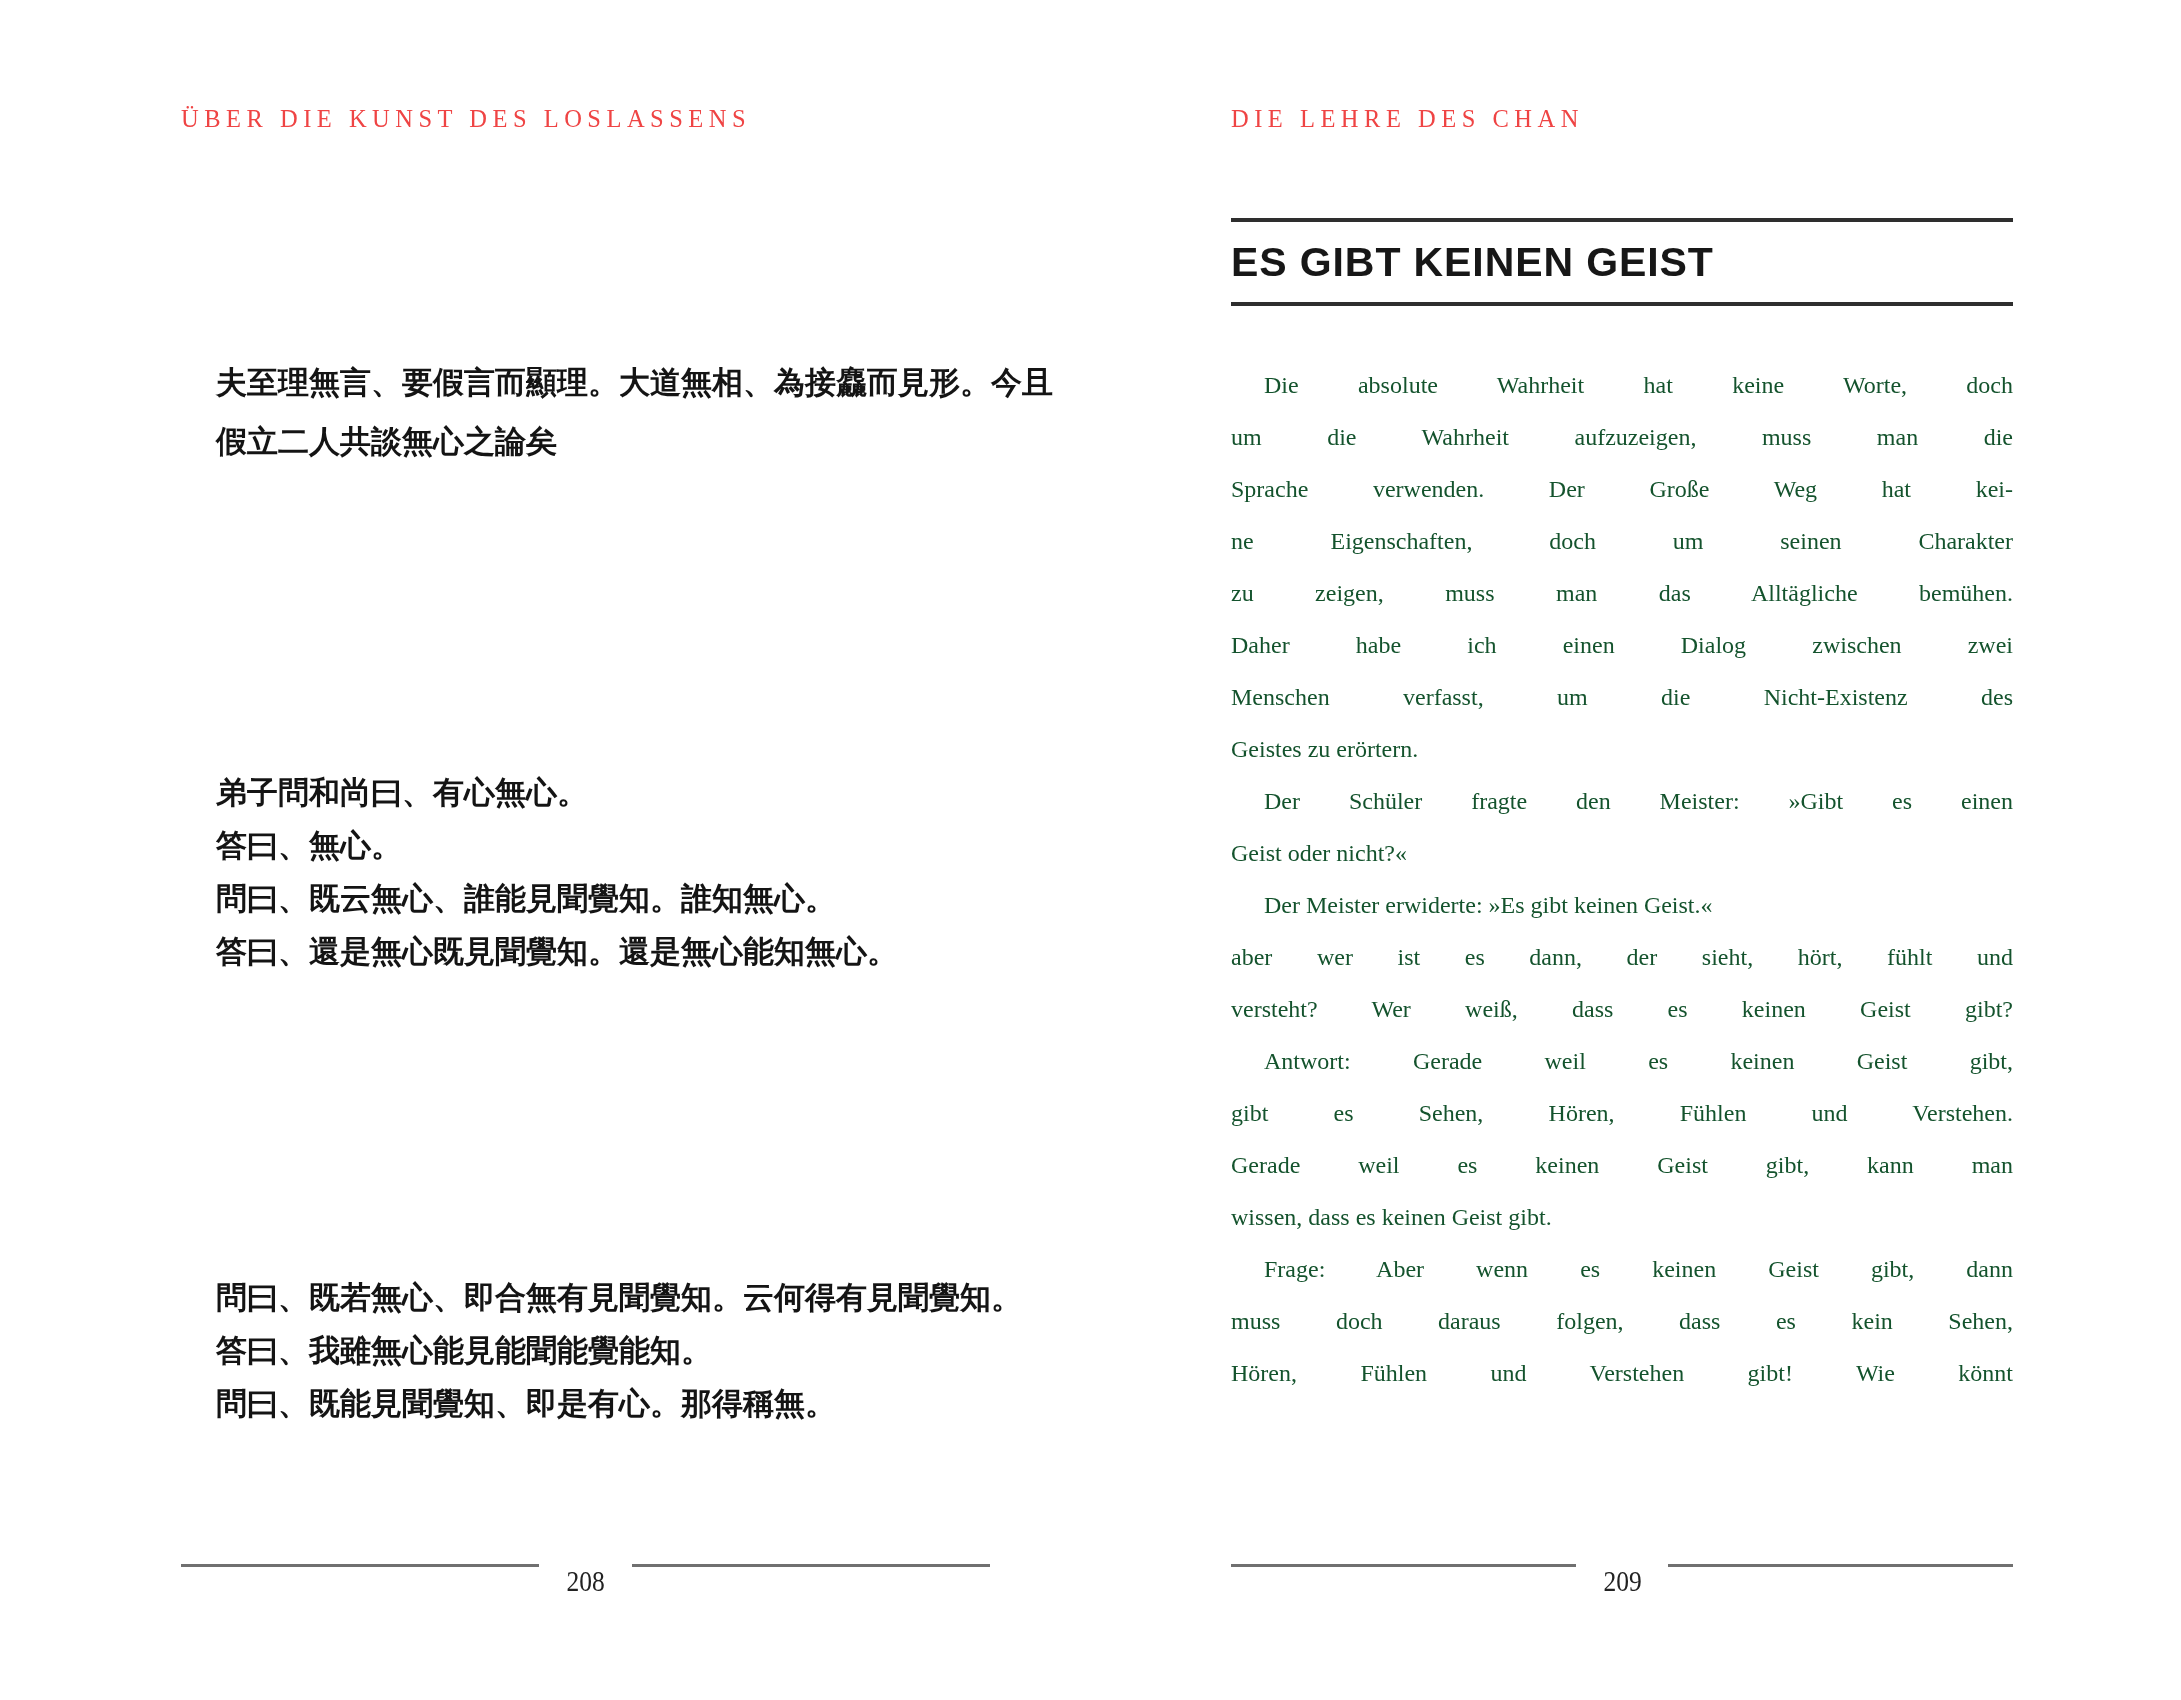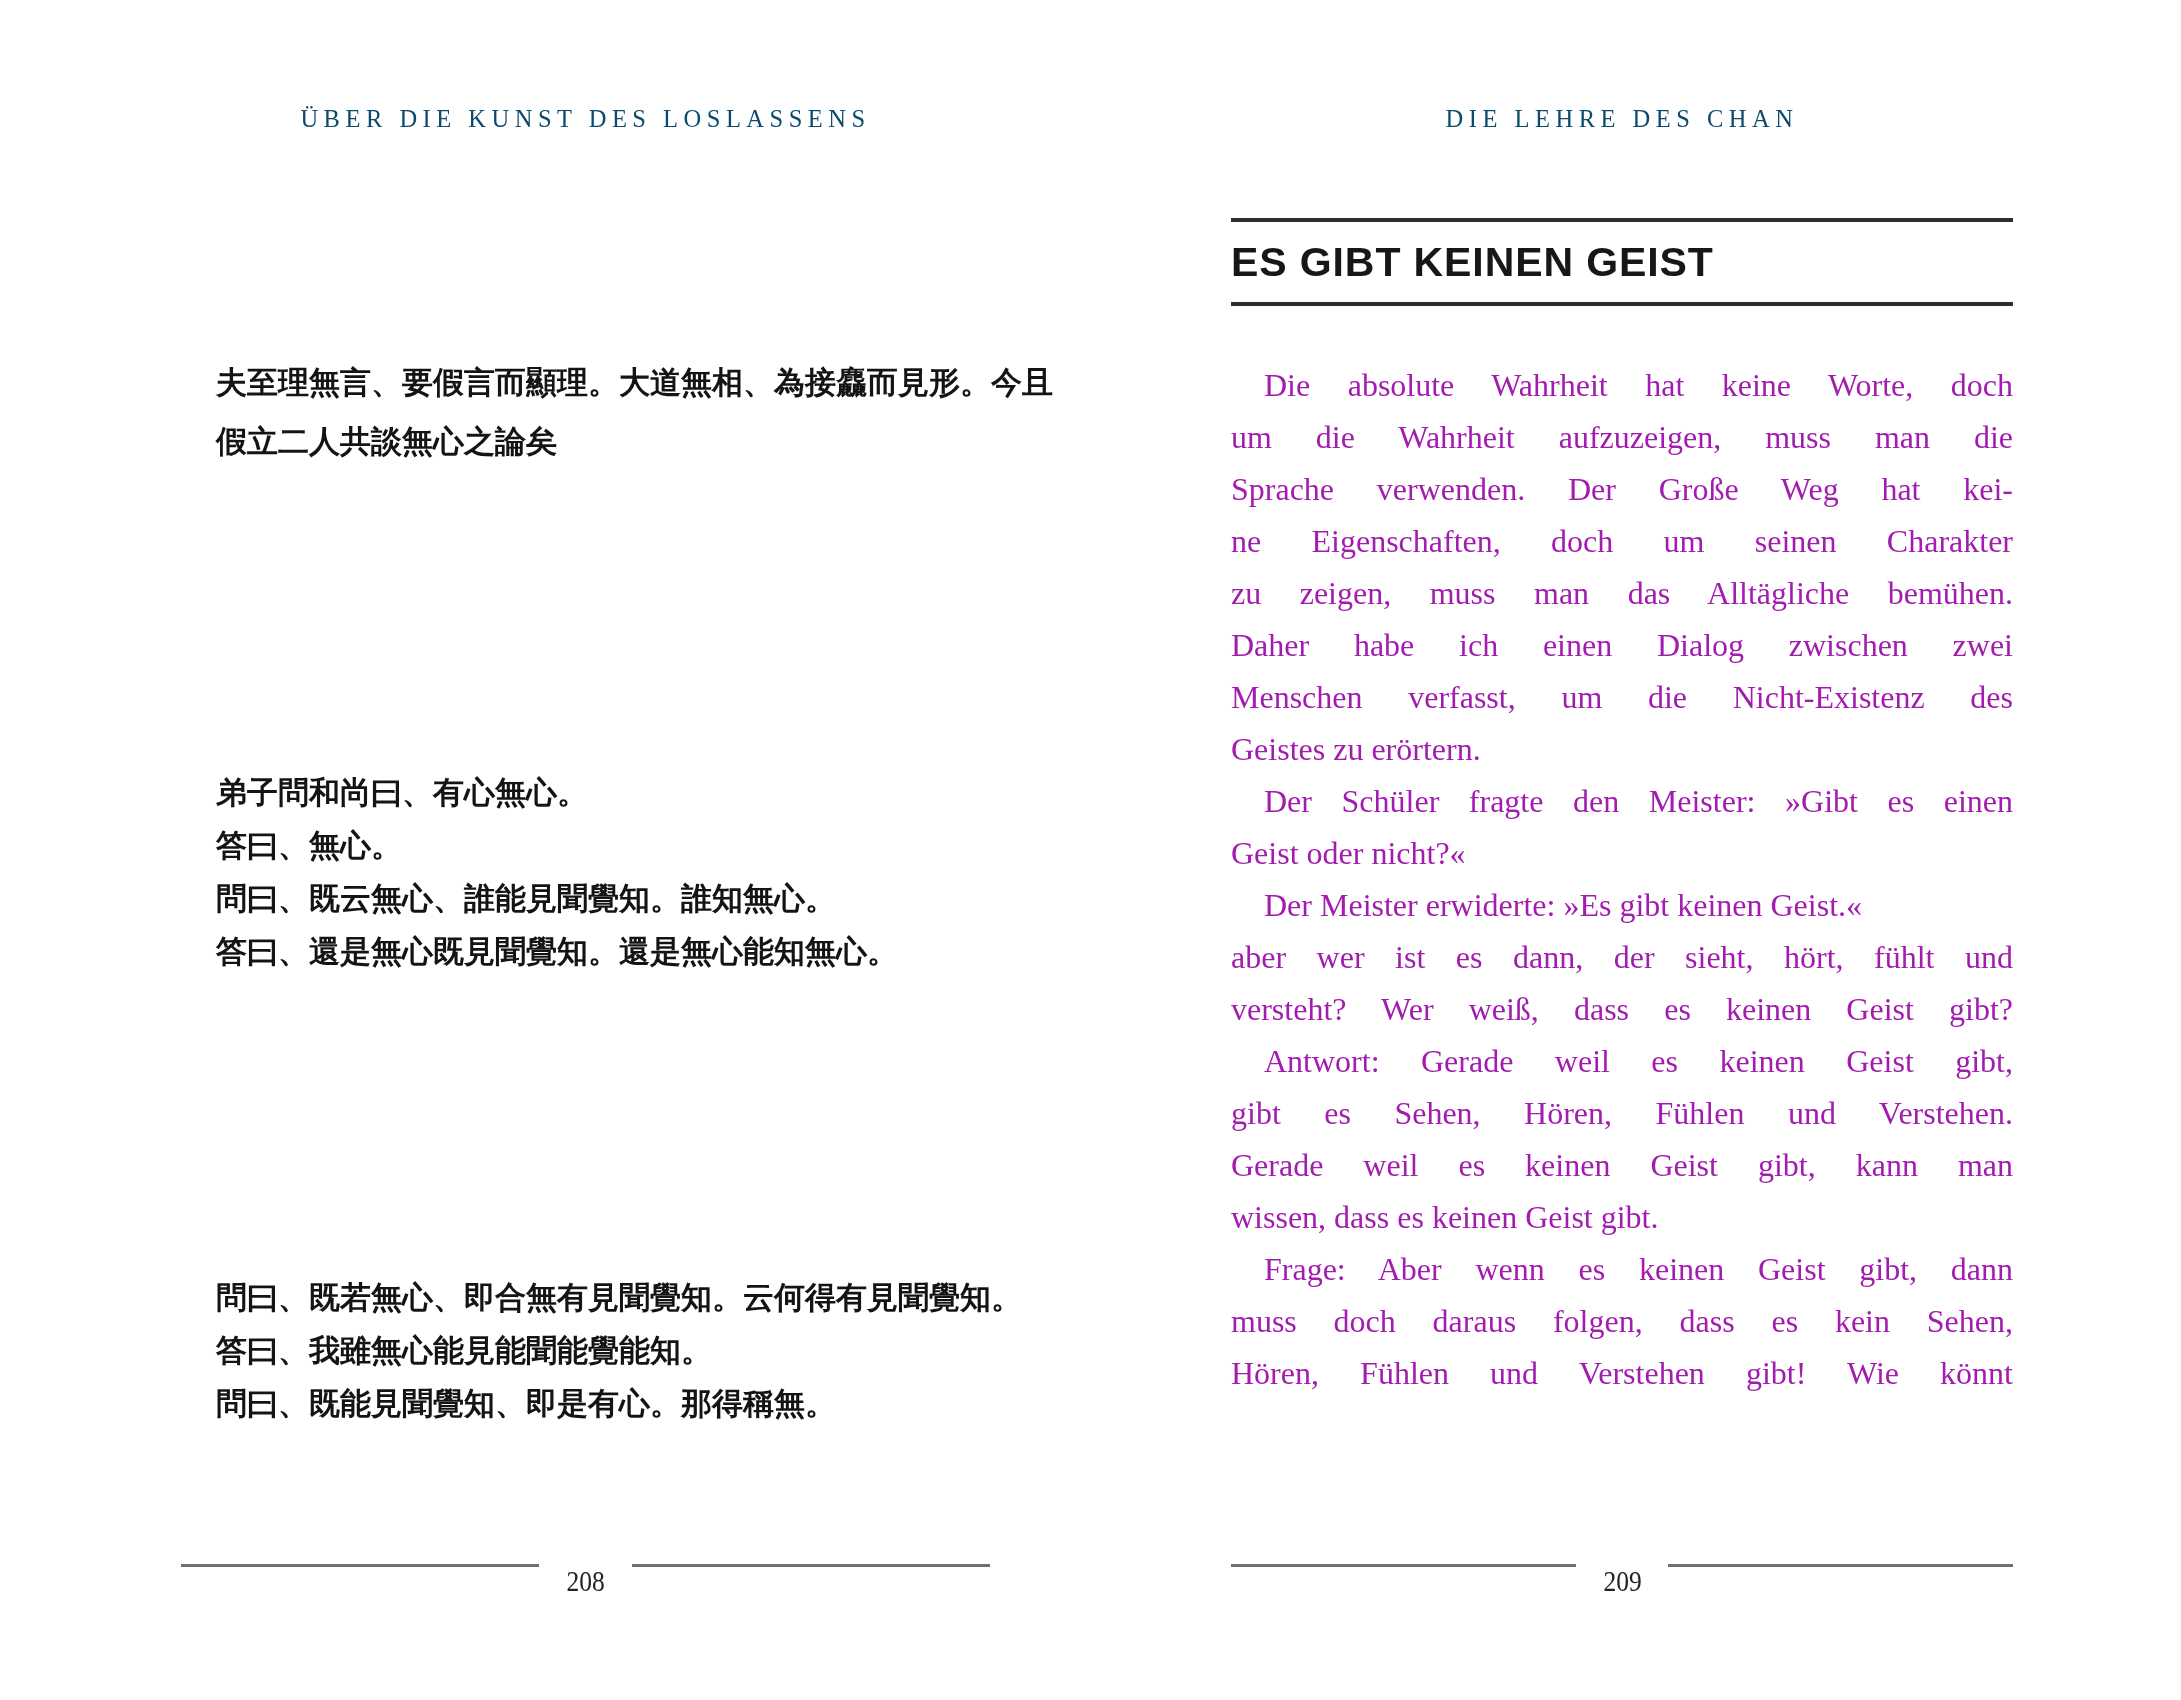--- a/index.html
+++ b/index.html
@@ -21,25 +21,25 @@
     height: 100%;
   }
   .page-left  { left: 181px;  width: 809px; }
   .page-right { left: 1231px; width: 782px; }
 
   .running-head {
     position: absolute;
     top: 105px;
     left: 0;
     width: 100%;
-    text-align: center;
+    text-align: left;
     font-family: "Liberation Serif", serif;
     font-size: 24.5px;
     letter-spacing: 5.5px;
-    color: #0c4a6e;
+    color: #ef4444;
     white-space: nowrap;
   }
 
   
   .cjk-block {
     position: absolute;
     left: 0;
     font-family: "DejaVu Sans", sans-serif;
     font-weight: 600;
     font-size: 31px;
@@ -71,23 +71,23 @@
     white-space: nowrap;
   }
 
   
   .german {
     position: absolute;
     top: 359px;
     left: 0;
     width: 100%;
     font-family: "Liberation Serif", serif;
-    font-size: 32px;
+    font-size: 24px;
     line-height: 52px;
-    color: #a21caf;
+    color: #14532d;
   }
   .gl {
     text-align: justify;
     text-align-last: justify;
   }
   .gl.plain {
     text-align: left;
     text-align-last: left;
   }
   .gl.ind { text-indent: 33px; }

